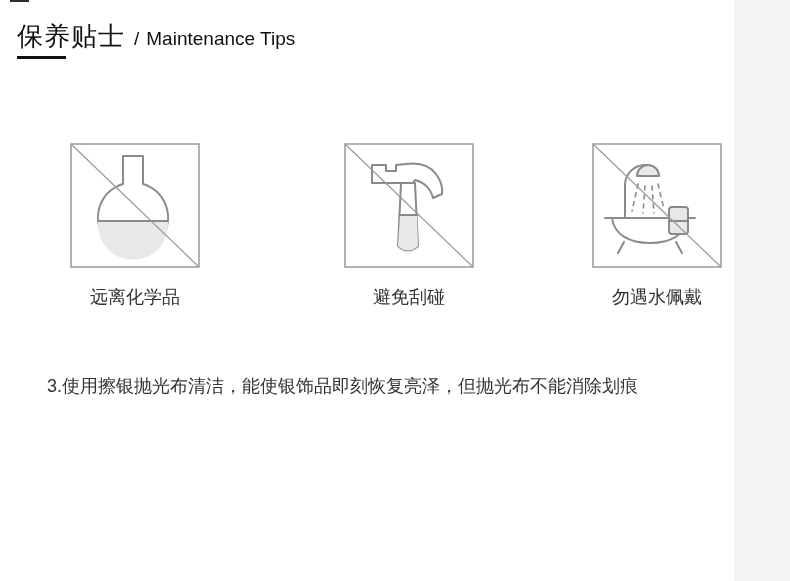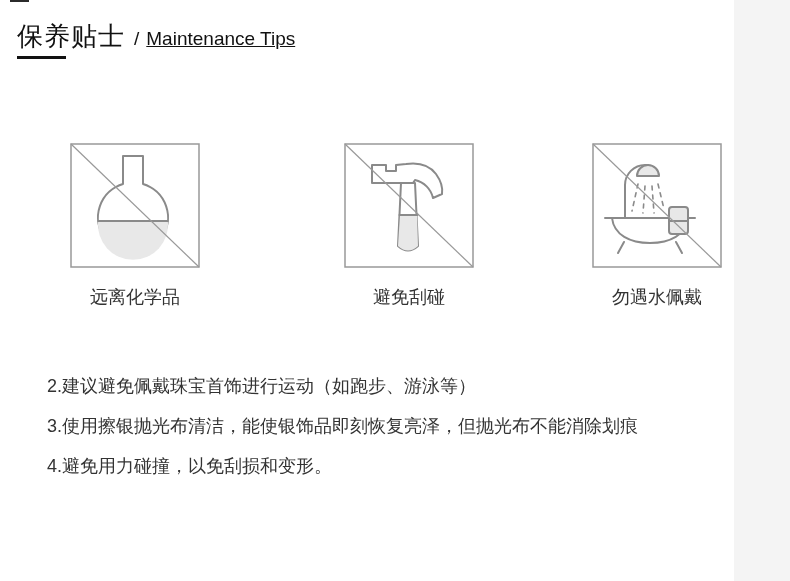--- a/index.html
+++ b/index.html
@@ -30,21 +30,21 @@
     display:flex;align-items:baseline;white-space:nowrap;
   }
   .title-cn{
     font-size:26px;line-height:32px;color:var(--title-color);
     font-weight:500;letter-spacing:1px;
   }
   .title-sep{
     font-size:19px;color:var(--title-color);margin:0 7px 0 9px;font-weight:400;
   }
   .title-en{
-    font-size:19px;color:var(--title-color);font-weight:400;text-decoration:underline;
+    font-size:19px;color:var(--title-color);font-weight:400;
   }
   .title-underline{
     position:absolute;left:17px;top:56px;width:49px;height:3px;
     background:var(--title-color);
   }
   .icon-block{
     position:absolute;top:143px;width:130px;text-align:center;
   }
   .icon-block .box{display:block;margin:0 auto;}
   .icon-caption{
@@ -123,18 +123,16 @@
       <line class="st" x1="32" y1="99" x2="26" y2="110"></line>
       <line class="st" x1="84" y1="99" x2="90" y2="110"></line>
       <rect class="fgs" x="77" y="64" width="19" height="27" rx="3"></rect>
       <line class="st" x1="77" y1="78" x2="96" y2="78"></line>
       <line class="diag" x1="1" y1="1" x2="129" y2="124"></line>
     </svg>
     <span class="icon-caption">勿遇水佩戴</span>
   </div>
 
   <div class="tips">
-    <p class="tip-line">2.建议避免佩戴珠宝首饰进行运动（如跑步、游泳等）</p>
     <p class="tip-line">3.使用擦银抛光布清洁，能使银饰品即刻恢复亮泽，但抛光布不能消除划痕</p>
-    <p class="tip-line">4.避免用力碰撞，以免刮损和变形。</p>
   </div>
 
 </div>
 
 </body></html>

